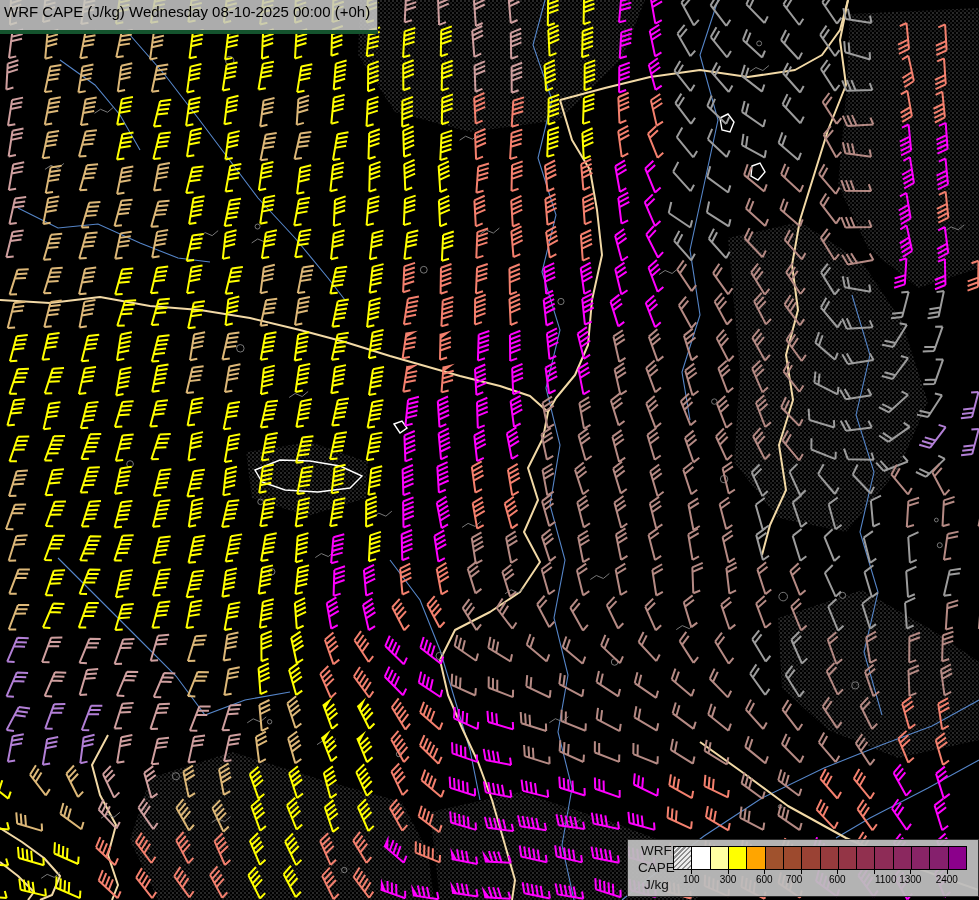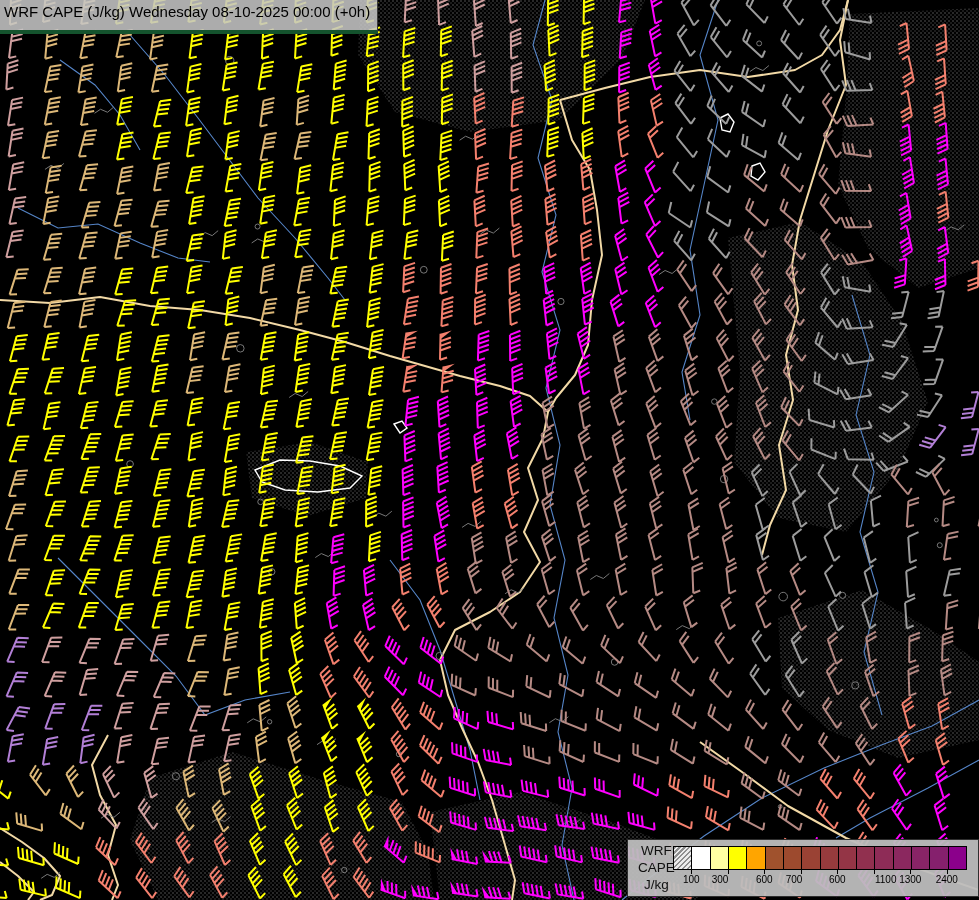--- a/index.html
+++ b/index.html
@@ -2368,21 +2368,21 @@
         <div class="cbcell" style="background: rgb(142, 44, 87);"></div>
         <div class="cbcell" style="background: rgb(139, 40, 95);"></div>
         <div class="cbcell" style="background: rgb(136, 36, 102);"></div>
         <div class="cbcell" style="background: rgb(133, 32, 109);"></div>
         <div class="cbcell" style="background: rgb(139, 0, 139);"></div>
       </div>
     <div id="tickwrap">
         <div class="tick" style="left: 63.25px;"></div>
         <div class="ticklab" style="left: 63.25px;">100</div>
         <div class="tick" style="left: 99.75px;"></div>
-        <div class="ticklab" style="left: 92px; text-align: center;">300</div>
+        <div class="ticklab" style="left: 100px; text-align: center;">300</div>
         <div class="tick" style="left: 136.25px;"></div>
         <div class="ticklab" style="left: 136.25px;">600</div>
         <div class="tick" style="left: 172.75px;"></div>
         <div class="ticklab" style="left: 166px;">700</div>
         <div class="tick" style="left: 209.25px;"></div>
         <div class="ticklab" style="left: 209.25px;">600</div>
         <div class="tick" style="left: 245.75px;"></div>
         <div class="ticklab" style="left: 245.75px; margin-left: 12px;">1100</div>
         <div class="tick" style="left: 282.25px;"></div>
         <div class="ticklab" style="left: 282.25px; text-align: center;">1300</div>

